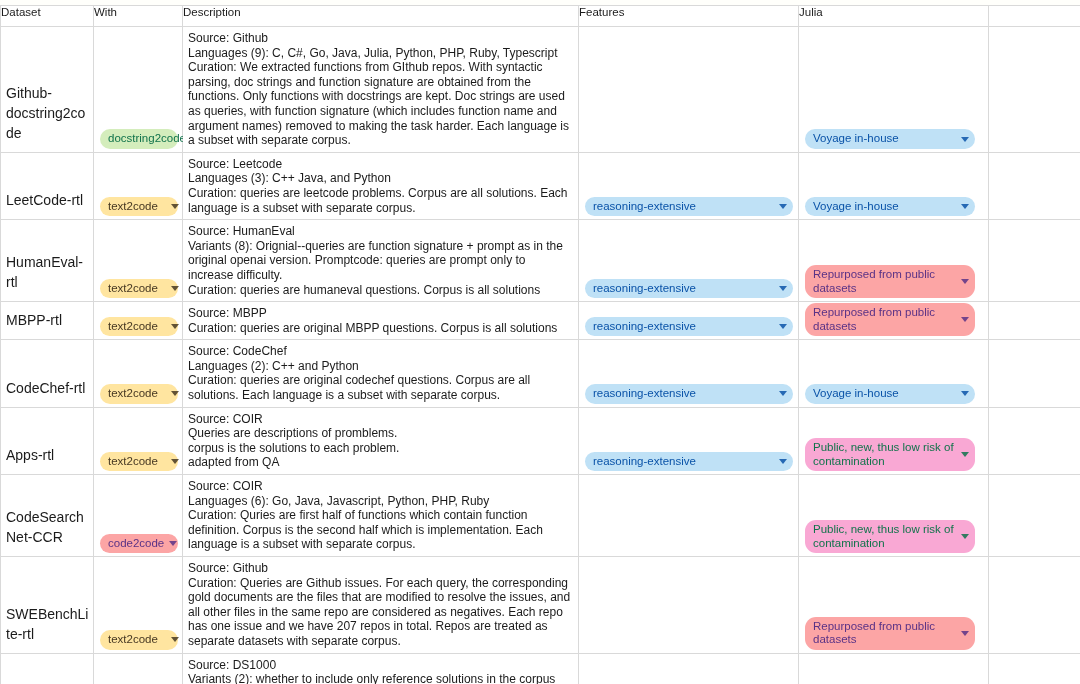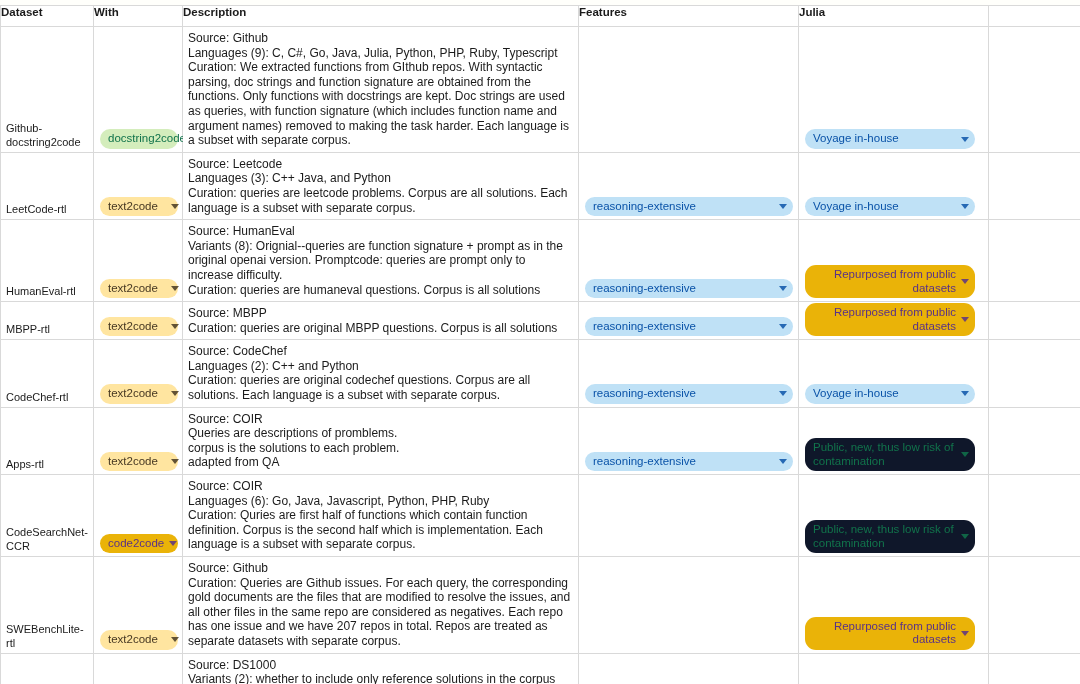--- a/index.html
+++ b/index.html
@@ -35,47 +35,47 @@
   col.c-dataset  { width: 93px; }
   col.c-type     { width: 89px; }
   col.c-desc     { width: 396px; }
   col.c-feat     { width: 220px; }
   col.c-source   { width: 190px; }
   col.c-extra    { width: 92px; }
 
   thead th {
     height: 20px;
     font-size: 11.5px;
-    font-weight: bold;
+    font-weight: normal;
     color: #1b1b1b;
     text-align: left;
     padding: 2px 0 2px 5px;
     vertical-align: middle;
     white-space: nowrap;
   }
 
   td.cell {
     position: relative;
     padding: 0;
   }
   .desc {
     font-size: 12px;
     line-height: 14.6px;
     color: #1b1b1b;
     padding: 4px 6px 4px 5px;
     white-space: pre-line;
     word-wrap: break-word;
   }
   .name {
-    font-size: 11px;
-    line-height: 14px;
+    font-size: 14px;
+    line-height: 20px;
     color: #1b1b1b;
     padding: 0 4px 3px 5px;
     position: absolute;
-    bottom: 0;
+    bottom: 6px;
     left: 0;
     right: 0;
     word-wrap: break-word;
   }
   .chipwrap {
     position: absolute;
     bottom: 3px;
     left: 0;
     right: 0;
     padding: 0 5px 0 6px;
@@ -104,23 +104,23 @@
     margin-left: 5px;
     border-left: 4px solid transparent;
     border-right: 4px solid transparent;
     border-top: 5px solid currentColor;
     opacity: .85;
   }
 
   
   .chip.green  { background: #d4edbc; color: #11734b; }
   .chip.yellow { background: #ffe5a0; color: #473822; gap: 8px; }
-  .chip.purple { background: #eab308; color: #5a3286; text-align: right; }
+  .chip.purple { background: #fca5a5; color: #5a3286; }
   .chip.blue   { background: #bfe1f6; color: #0a53a8; }
-  .chip.green2 { background: #0f172a; color: #11734b; }
+  .chip.green2 { background: #f9a8d4; color: #11734b; }
 
   .type-chip { width: 78px; }
   .feat-chip { width: 208px; margin-top: 12px; }
   .src-chip  { width: 170px; }
 </style>
 </head>
 <body>
 
 <div class="sheet">
   <table class="grid">

